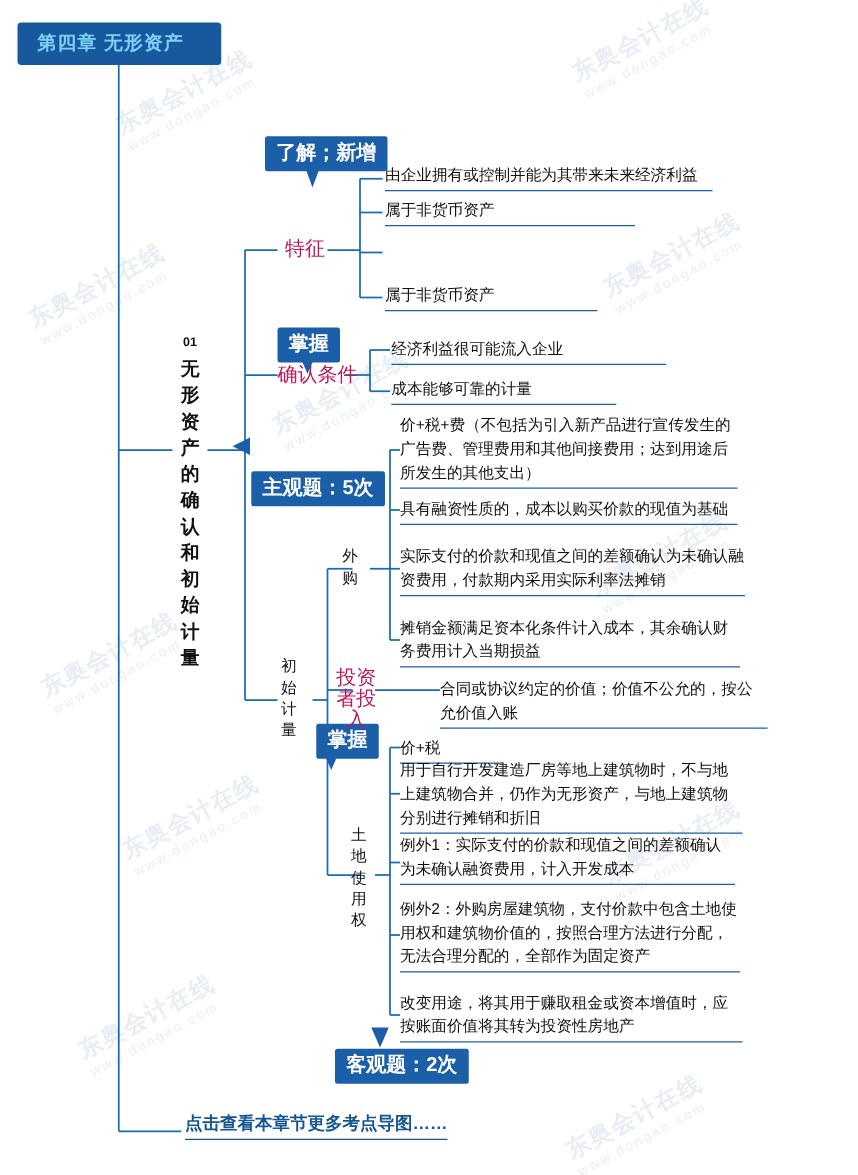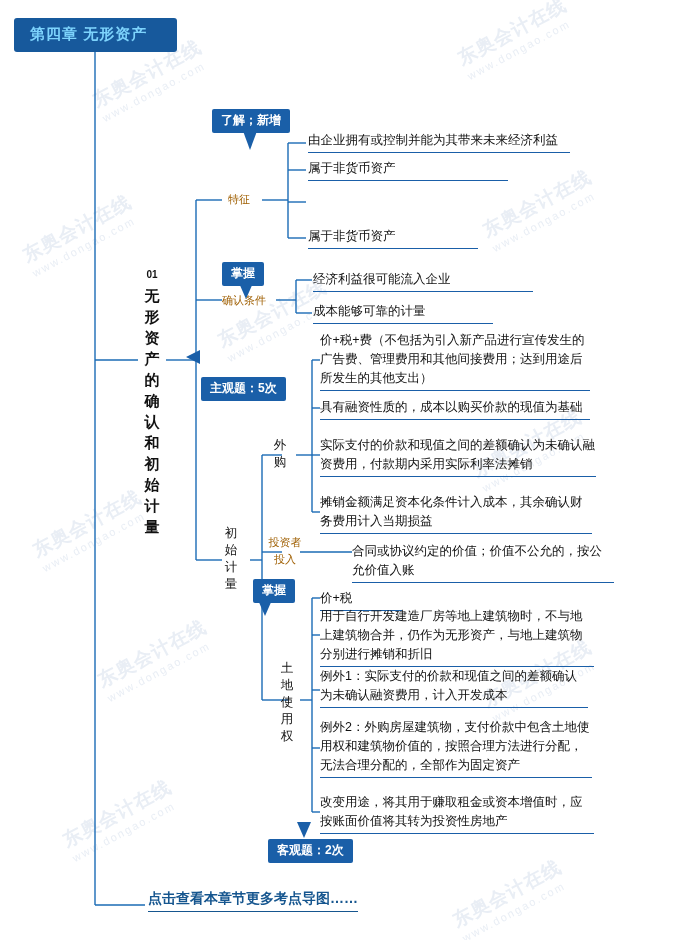--- a/index.html
+++ b/index.html
@@ -31,25 +31,25 @@
   }
   .root-label .num{font-size:10px;font-weight:bold;}
 
   
   .vnode{
     position:absolute;width:15px;font-size:12.5px;line-height:17px;
     text-align:center;color:#111;
   }
 
   
-  .hnode{position:absolute;font-size:11px;color:#a16207;line-height:17px;white-space:nowrap;}
+  .hnode{position:absolute;font-size:16px;color:#be185d;line-height:17px;white-space:nowrap;}
 
   
   .badge{
-    position:absolute;background:#1a5fa8;color:#fff;font-size:12px;font-weight:bold;
+    position:absolute;background:#1a5fa8;color:#fff;font-size:16px;font-weight:bold;
     padding:3px 9px 4px 9px;border-radius:2px;white-space:nowrap;
   }
 
   
   .leaf{
     position:absolute;font-size:12.5px;line-height:19px;color:#111;
     padding-bottom:2px;border-bottom:1.4px solid #1a5fa8;
   }
 
   .footer{

